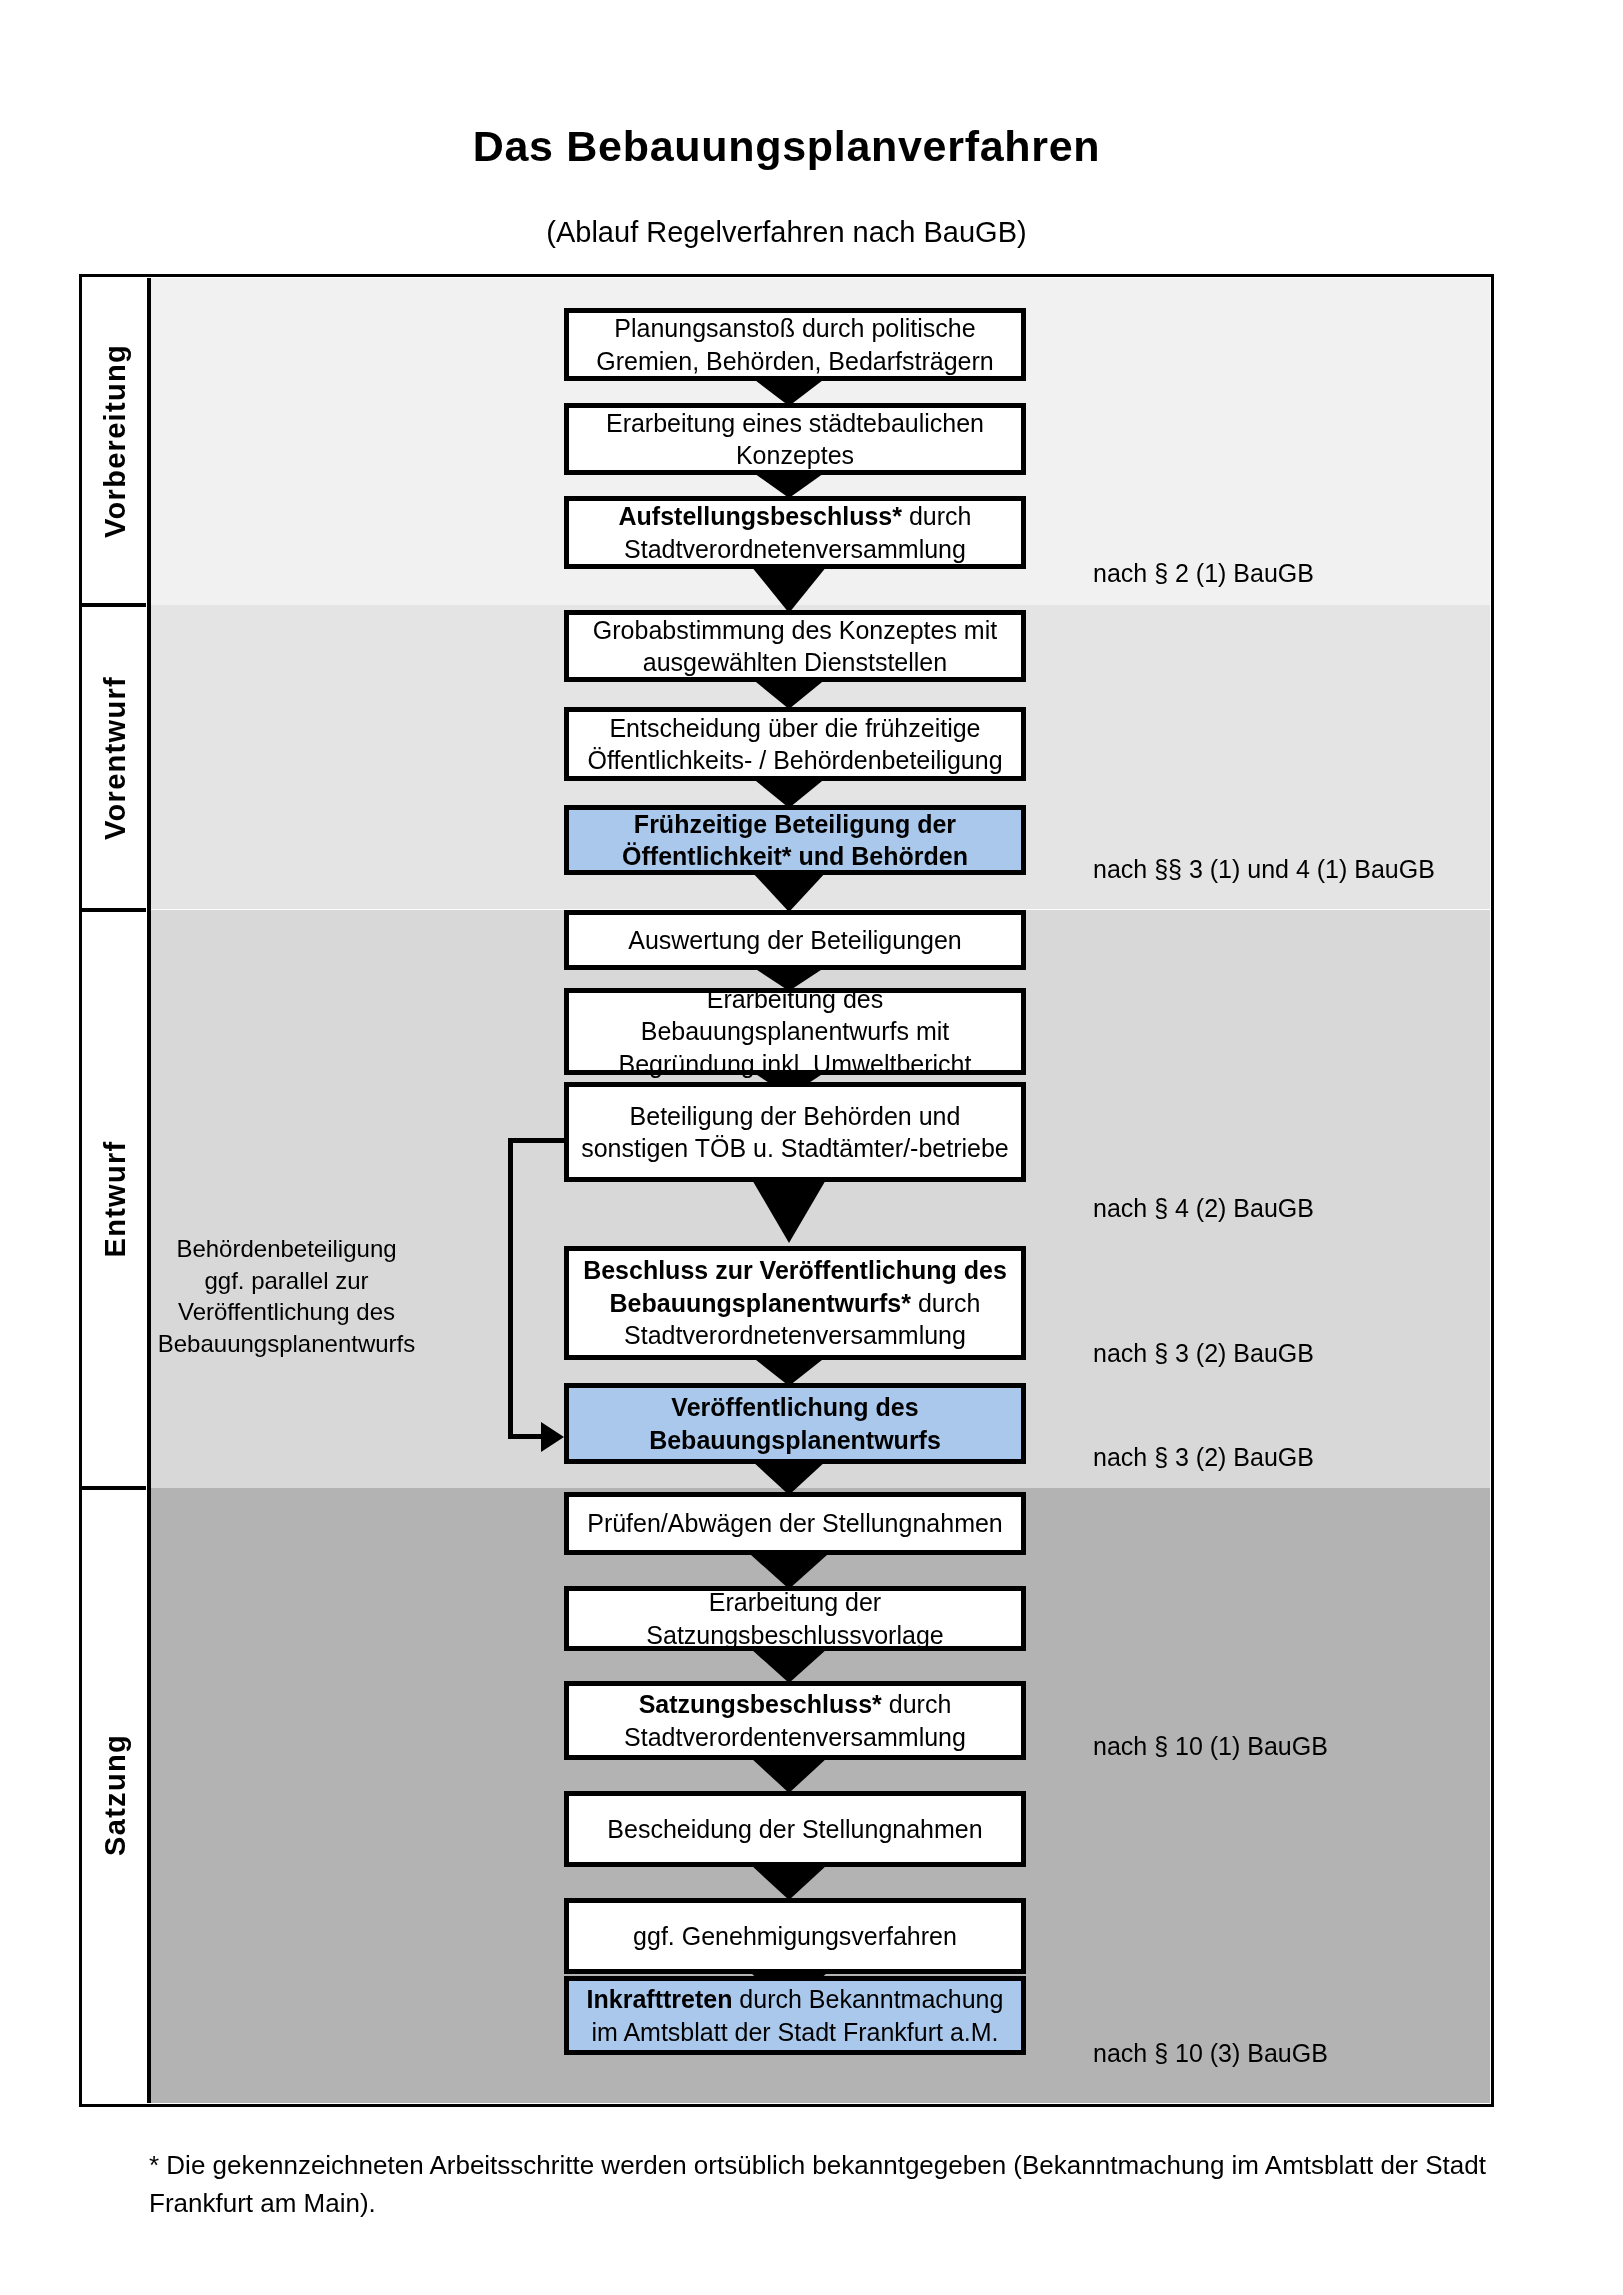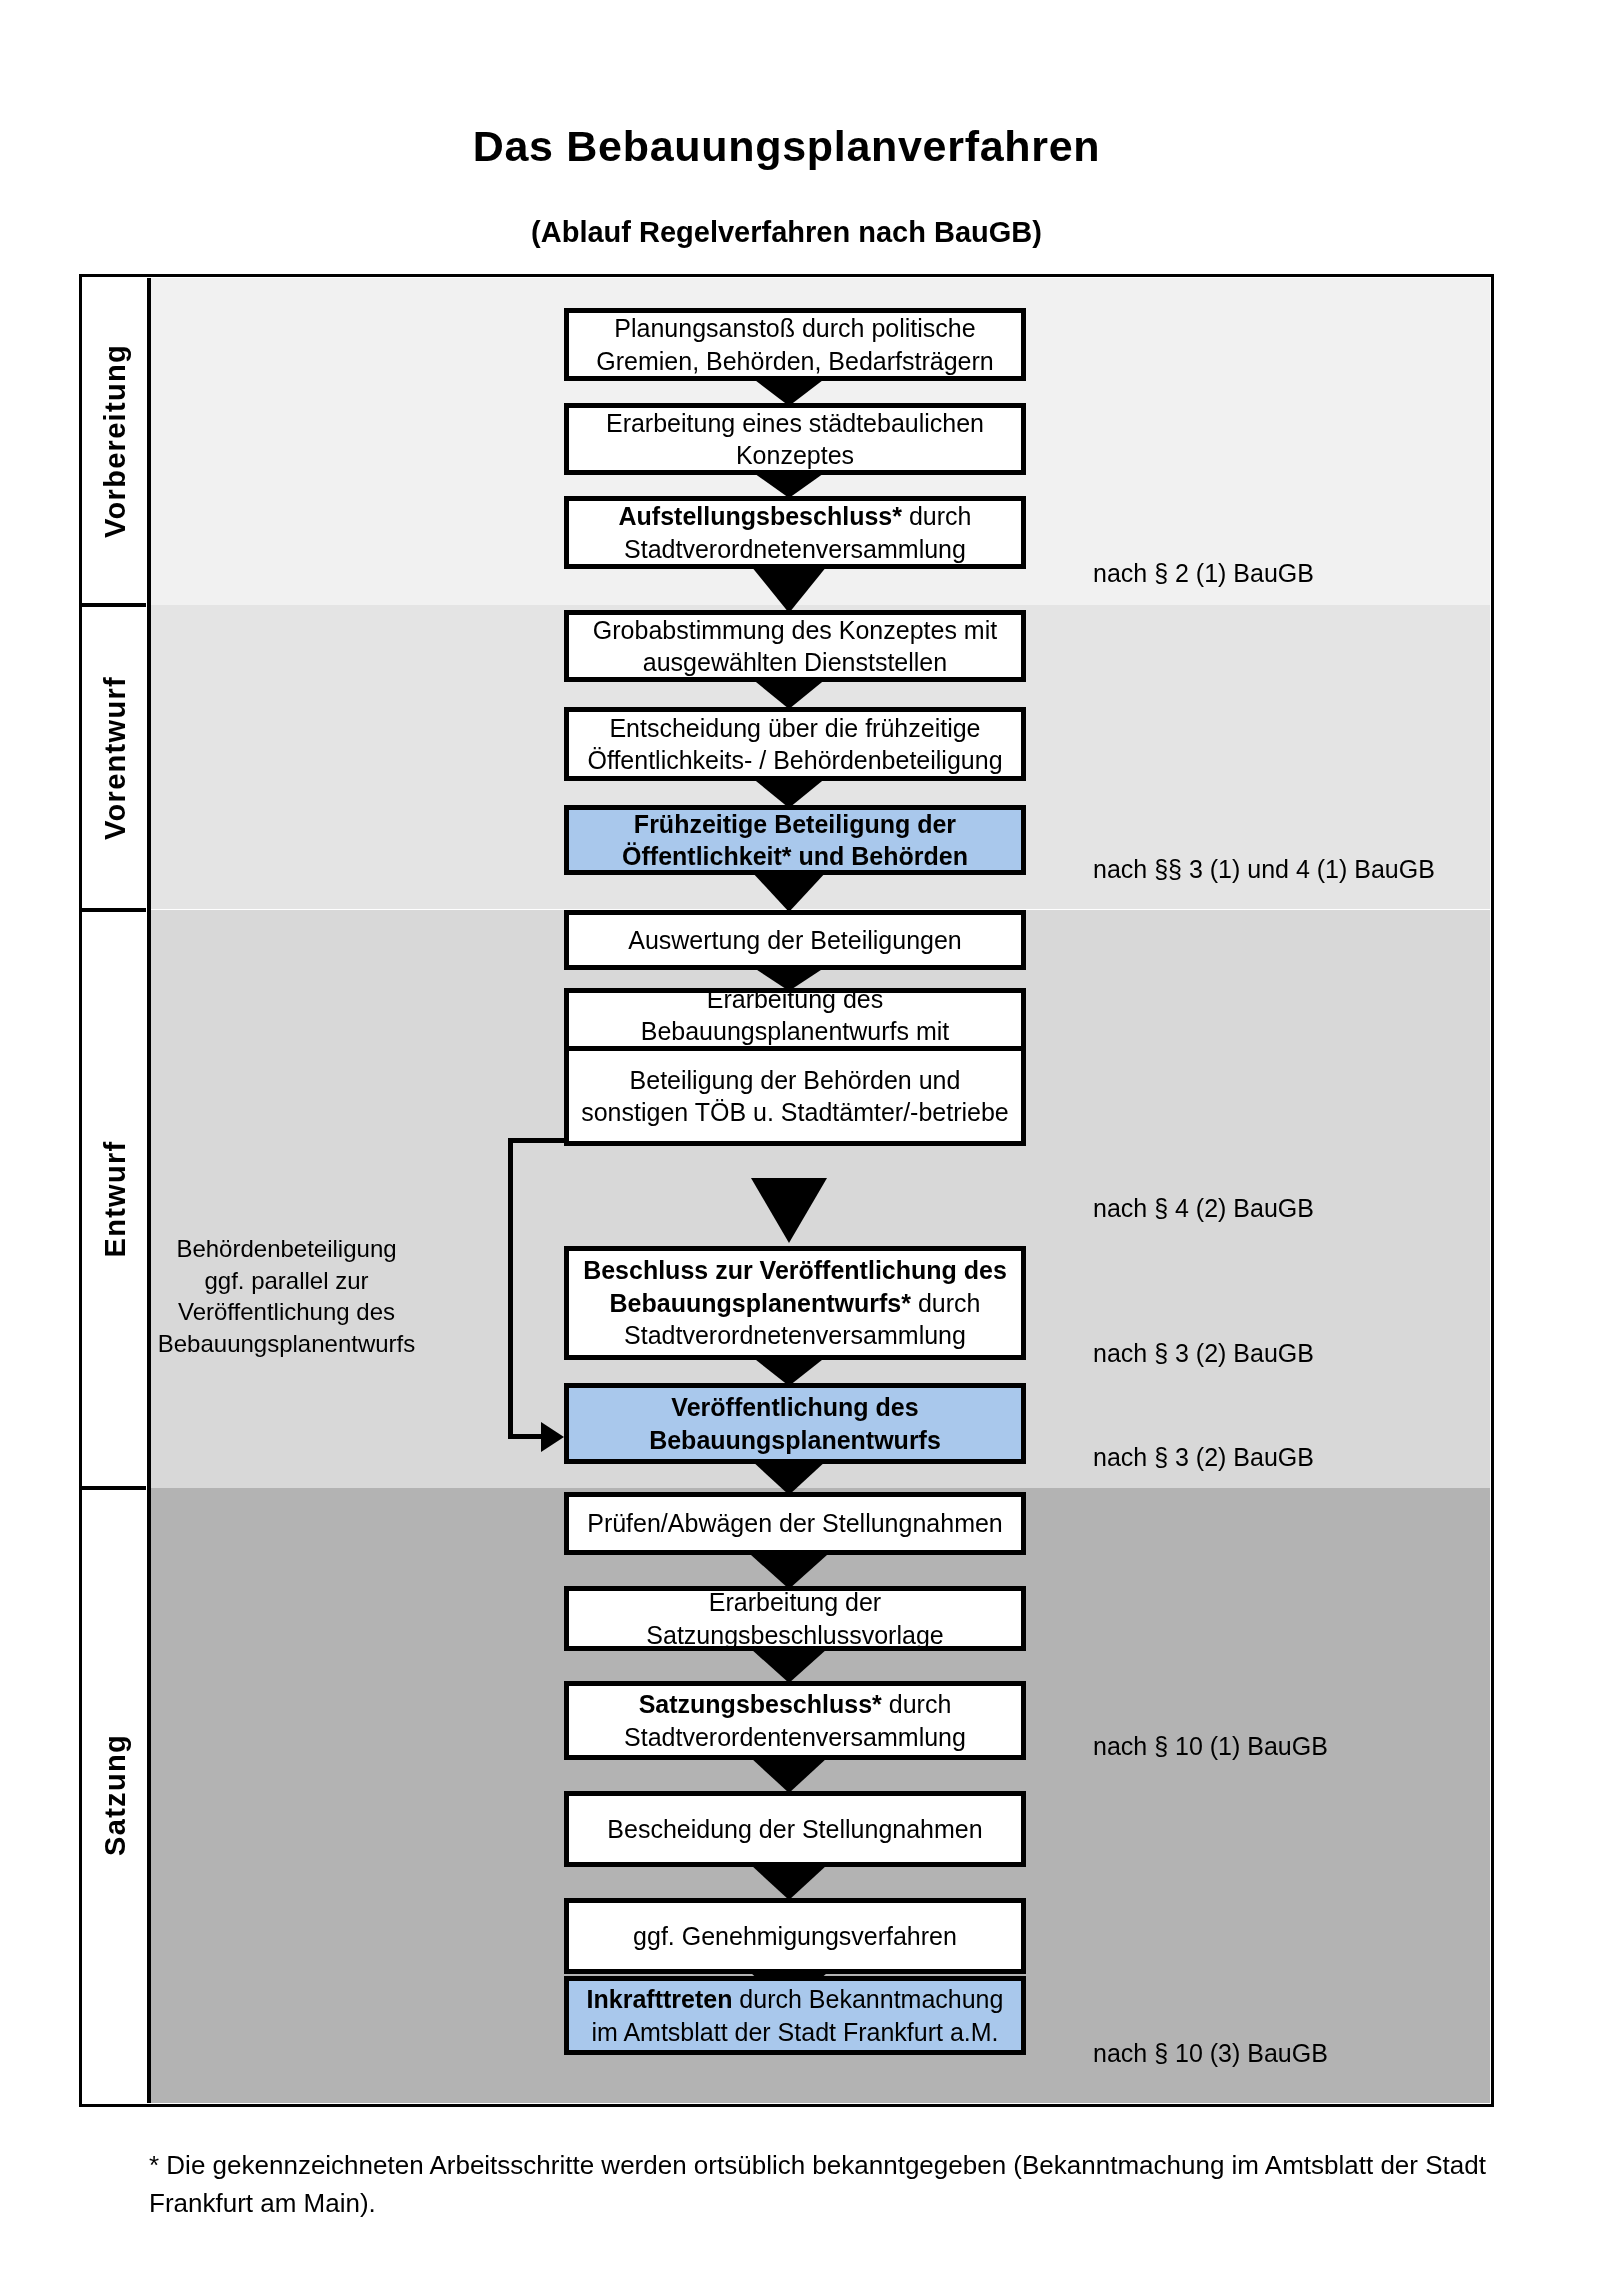--- a/index.html
+++ b/index.html
@@ -6,21 +6,21 @@
     --hl:#a9c8ec; --b1:#f1f1f1; --b2:#e4e4e4; --b3:#d8d8d8; --b4:#b3b3b3;
   }
   html,body{margin:0;padding:0;background:#ffffff;}
   #page{
     position:relative; width:1623px; height:2295px; background:#ffffff;
     font-family:"Liberation Sans","DejaVu Sans",sans-serif; color:#000;
     overflow:hidden;
   }
   .title-wrap{position:absolute; left:79px; width:1415px; text-align:center;}
   #main-title{top:122px; font-size:43px; font-weight:bold; letter-spacing:0.7px;}
-  #sub-title{top:216px; font-size:29px; font-weight:bold;}
+  #sub-title{top:216px; font-size:29px; font-weight:normal;}
 
   
   .frame{position:absolute; left:79px; top:274px; width:1415px; height:1833px;
          border:3.9px solid #000; box-sizing:border-box;}
   .labelcol-line{position:absolute; left:147px; top:278px; width:3.9px; height:1825px; background:#000;}
   .divider{position:absolute; left:82px; width:64px; height:3.9px; background:#000;}
   .plabel{position:absolute; transform:translate(-50%,-50%) rotate(-90deg);
           white-space:nowrap; font-size:29px; font-weight:bold; letter-spacing:1.3px;}
 
   
@@ -126,21 +126,21 @@
 Öffentlichkeit* und Behörden</span><span></span></div>
     </div>
   <div class="fbox" style="top:910px;height:60px">
       <div class="ft"><span class="bseg"></span><span>Auswertung der Beteiligungen</span></div>
     </div>
   <div class="fbox" style="top:988px;height:87px">
       <div class="ft"><span class="bseg"></span><span>Erarbeitung des
 Bebauungsplanentwurfs mit
 Begründung inkl. Umweltbericht</span></div>
     </div>
-  <div class="fbox" style="top:1046px;height:100px">
+  <div class="fbox" style="top:1082px;height:100px">
       <div class="ft"><span class="bseg"></span><span>Beteiligung der Behörden und
 sonstigen TÖB u. Stadtämter/-betriebe</span></div>
     </div>
   <div class="fbox" style="top:1246px;height:114px">
       <div class="ft"><span class="bseg">Beschluss zur Veröffentlichung des
 Bebauungsplanentwurfs*</span><span> durch
 Stadtverordnetenversammlung</span></div>
     </div>
   <div class="fbox hl" style="top:1383px;height:81px">
       <div class="ft"><span class="bseg">Veröffentlichung des

